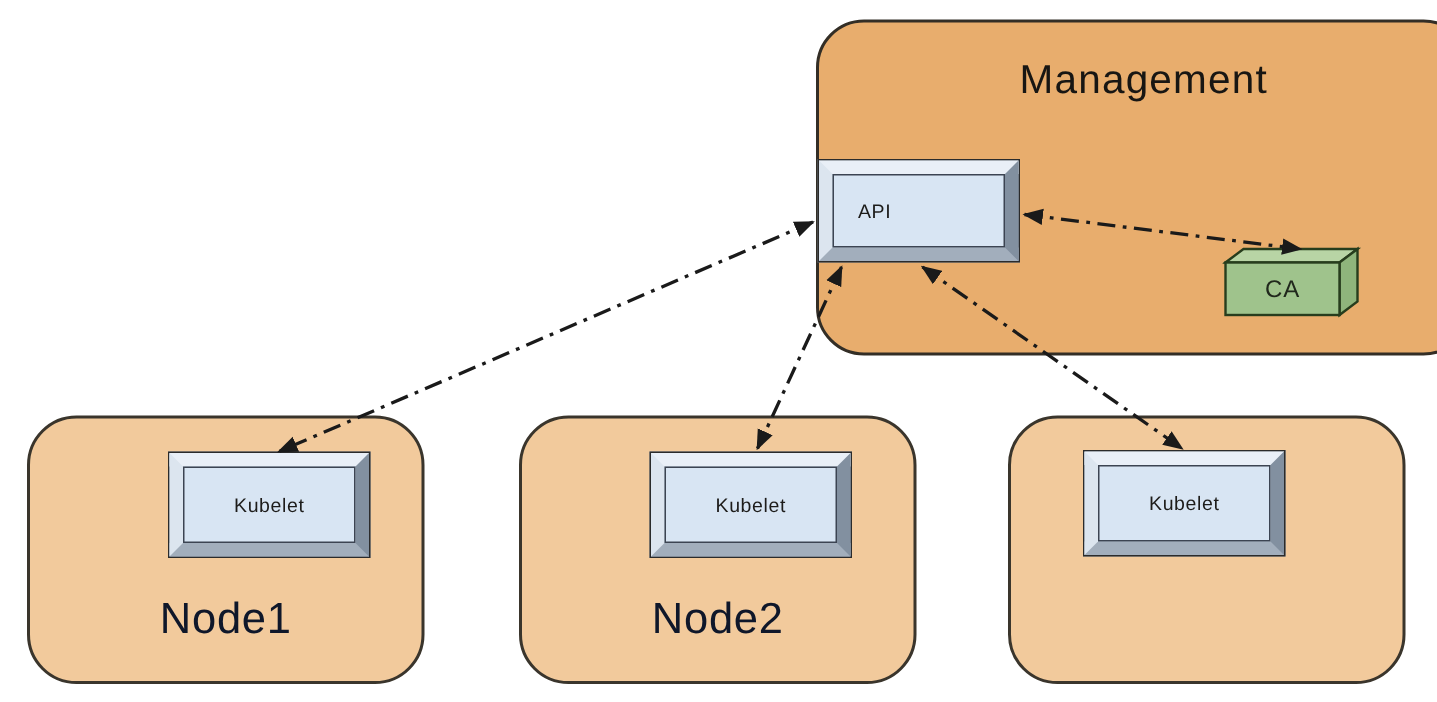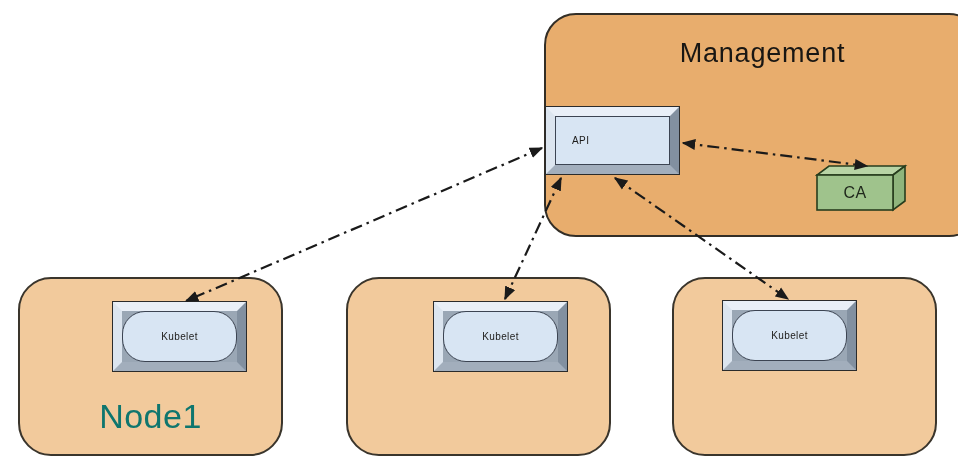--- a/index.html
+++ b/index.html
@@ -21,40 +21,40 @@
   .wnode {
     position:absolute; top:277px; width:265px; height:179px;
     background:#f2ca9c; border:2.5px solid #3a352c; border-radius:33px;
     box-sizing:border-box;
   }
   .wnode.n1 { left:18px; }
   .wnode.n2 { left:346px; }
   .wnode.n3 { left:672px; }
   .wnode-label {
     position:absolute; top:118px; left:0; right:0;
-    text-align:center; font-size:34px; letter-spacing:0.5px; color:#0f766e;
+    text-align:center; font-size:29px; letter-spacing:0.5px; color:#0f172a;
   }
 
   
   .box3d {
     position:absolute; box-sizing:border-box;
     border:1px solid #2b2b2b; background:#9aa7b5;
   }
   .bevel {
     width:100%; height:100%; box-sizing:border-box;
     border:9px solid;
     border-color:#e9eff7 #8290a0 #a2aebc #dce5ef; 
   }
   .face {
     width:100%; height:100%; box-sizing:border-box;
     background:#d8e5f3; border:1px solid #3c4452;
     display:flex; flex-direction:column; justify-content:center;
-    color:#1d1c1a; font-size:10px; line-height:1.35; letter-spacing:0.4px;
+    color:#1d1c1a; font-size:13px; line-height:1.35; letter-spacing:0.4px;
   }
-  .face.center { align-items:center;border-radius:23px; }
+  .face.center { align-items:center; }
   .api-box { left:545px; top:106px; width:135px; height:69px; }
   .api-box .face { padding-left:16px; }
   .kubelet-box { width:135px; height:71px; }
   .kb1 { left:92px;  top:22px; }
   .kb2 { left:85px;  top:22px; }
   .kb3 { left:48px;  top:21px; }
 
   
   .ca-svg { position:absolute; left:815px; top:158px; }
 
@@ -84,20 +84,21 @@
     </div>
     <div class="wnode-label">Node1</div>
   </div>
 
   <div class="wnode n2">
     <div class="box3d kubelet-box kb2">
       <div class="bevel">
         <div class="face center">Kubelet</div>
       </div>
     </div>
+    <div class="wnode-label">Node2</div>
   </div>
 
   <div class="wnode n3">
     <div class="box3d kubelet-box kb3">
       <div class="bevel">
         <div class="face center">Kubelet</div>
       </div>
     </div>
   </div>
 

